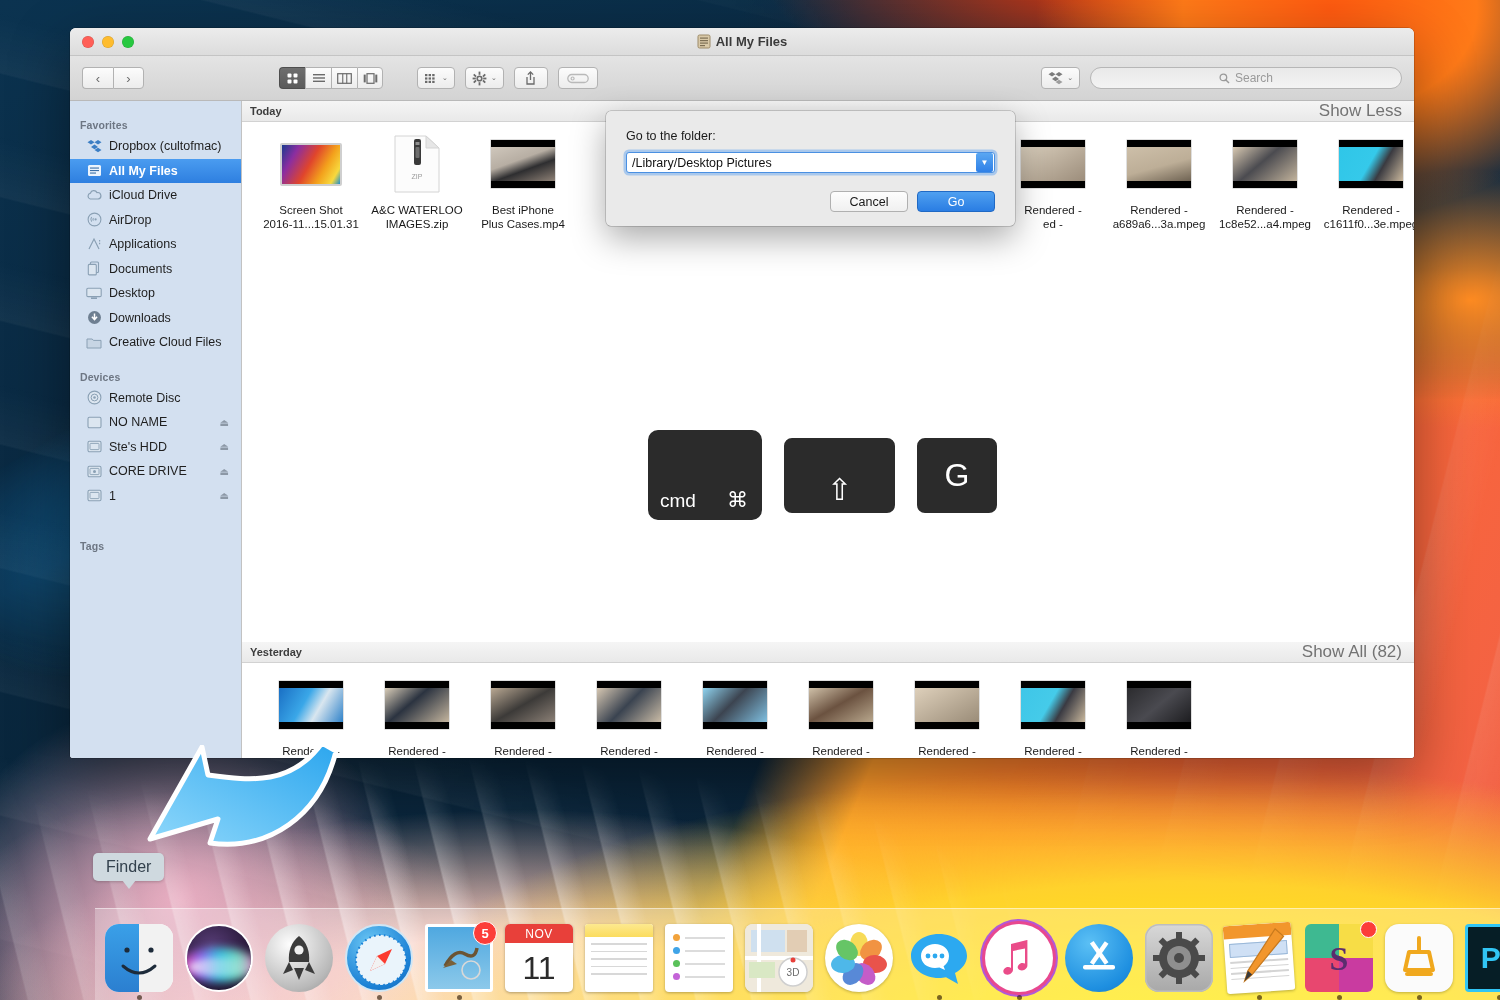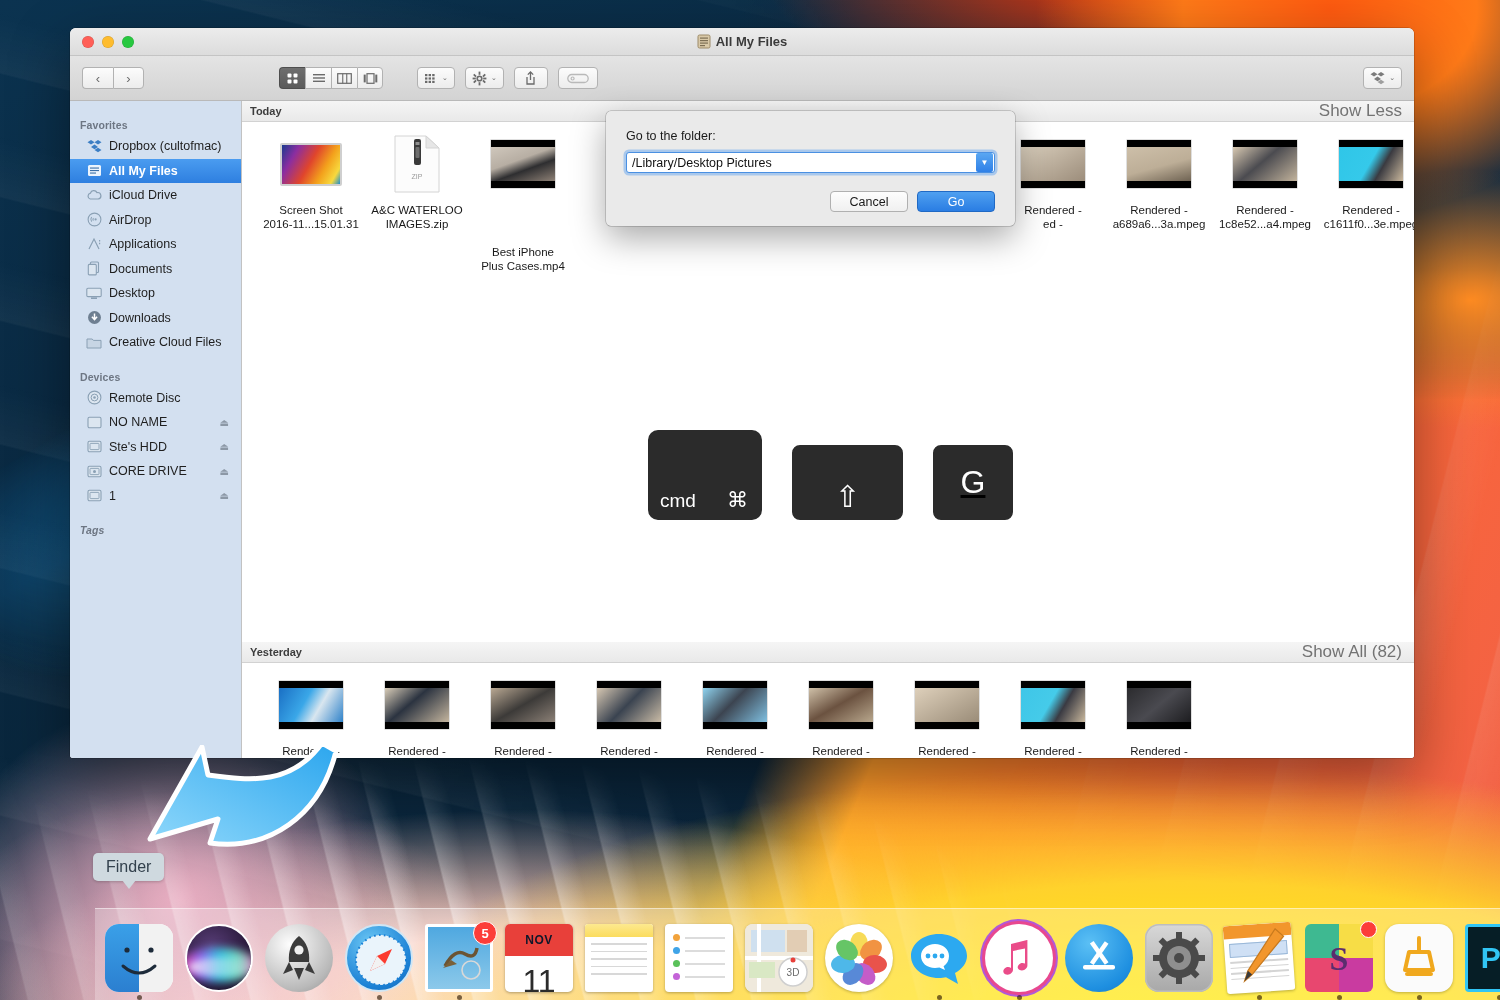--- a/index.html
+++ b/index.html
@@ -256,21 +256,21 @@
     height: 21px; min-width: 78px; padding: 0 14px;
     border-radius: 4px; font-size: 12.5px;
     display: flex; align-items: center; justify-content: center;
   }
   .dlg-btn.cancel { background: linear-gradient(to bottom,#fdfdfd,#f0f0f0); border: 1px solid #b0b0b0; color: #1a1a1a; }
   .dlg-btn.go { background: linear-gradient(to bottom,#4fa0f0,#2a7de3); border: 1px solid #2069c4; color: #fff; }
 
   
   #key-overlay {
     position: absolute; left: 576px; top: 400px;
-    display: flex; align-items: flex-end; gap: 26px; z-index: 30; text-decoration: underline;
+    display: flex; align-items: center; gap: 18px; z-index: 30;
   }
   .key {
     background: #2b2b2b; border-radius: 10px;
     border: 2px solid #fff;
     display: flex; align-items: center; justify-content: center;
     color: #fff; position: relative;
   }
   .key.cmd   { width: 118px; height: 94px; border-radius: 12px; }
   .key.shift { width: 115px; height: 79px; }
   .key.g     { width: 84px;  height: 79px; font-size: 32px; }
@@ -452,20 +452,27 @@
           <g fill="#7b7b7b">
             <path d="M4 1 L7.5 3.3 L4 5.6 L.5 3.3 Z"></path>
             <path d="M11 1 L14.5 3.3 L11 5.6 L7.5 3.3 Z"></path>
             <path d="M4 7.9 L7.5 5.6 L11 7.9 L7.5 10.2 Z"></path>
             <path d="M7.5 11 L11 8.8 L14.5 11 L11 13.2 Z" opacity=".7"></path>
           </g>
         </svg>
         <span class="chev">⌄</span>
       </div>
 
+      <div class="searchbox">
+        <svg width="11" height="11" viewBox="0 0 11 11">
+          <circle cx="4.4" cy="4.4" r="3.3" fill="none" stroke="#9a9a9a" stroke-width="1.3"></circle>
+          <line x1="6.9" y1="6.9" x2="10" y2="10" stroke="#9a9a9a" stroke-width="1.4"></line>
+        </svg>
+        <span>Search</span>
+      </div>
     </div>
 
     <div class="body-row">
 
       <div class="sidebar">
 
         <div class="sb-header">Favorites</div>
         <div class="sb-item">
           <span class="sb-icon">
             <svg width="15" height="14" viewBox="0 0 15 14">
@@ -598,21 +605,21 @@
           <span class="sb-icon">
             <svg width="15" height="13" viewBox="0 0 15 13">
               <rect x="1" y="1.3" width="13" height="10.4" rx="1.4" fill="#dce6f0" stroke="#8aa0b4" stroke-width="1.1"></rect>
               <rect x="3" y="3.4" width="9" height="6.2" rx=".8" fill="none" stroke="#8aa0b4" stroke-width=".9"></rect>
             </svg>
           </span>
           <span class="sb-label">1</span>
           <span class="eject">⏏</span>
         </div>
 
-        <div class="sb-header" style="margin-top:10px;font-style:italic;">Tags</div>
+        <div class="sb-header" style="margin-top:26px;">Tags</div>
       </div>
 
       <div class="content">
 
         <div class="group-bar">
           <span>Today</span>
           <span class="more">Show Less</span>
         </div>
 
         <div class="today-pane">
@@ -640,21 +647,21 @@
               <div class="fname" style="white-space:pre-line;">A&amp;C WATERLOO
 IMAGES.zip</div>
             </div>
 
             <div class="file-cell">
               <div class="thumb-wrap">
                 <div class="vthumb">
                     <div class="strip" style="background:linear-gradient(160deg,#cfc7bc 0%,#b7aea3 40%,#2e2e30 62%,#8e8176 100%);"></div>
                   </div>
               </div>
-              <div class="fname" style="white-space:pre-line;margin-top:42px;">Best iPhone
+              <div class="fname" style="white-space:pre-line;">Best iPhone
 Plus Cases.mp4</div>
             </div>
 
             <div class="file-cell">
               <div class="thumb-wrap">
                 <svg width="46" height="58" viewBox="0 0 46 58">
                   <path d="M1 1 H32 L45 13 V57 H1 Z" fill="#fcfcfc" stroke="#d4d4d4" stroke-width="1"></path>
                   <path d="M32 1 L45 13 H32 Z" fill="#e6e6e6" stroke="#d4d4d4" stroke-width="1"></path>
                 </svg>
               </div>
@@ -914,21 +921,21 @@
           <path d="M26 36 L18 44 L32 40 Z" fill="#7a6038"></path>
           <circle cx="46" cy="46" r="9" fill="none" stroke="#d8d8d8" stroke-width="1.6"></circle>
         </svg>
       </div>
       <div class="badge">5</div>
       <div class="dot"></div>
     </div>
 
     <div class="dock-item">
       <div class="dock-icon" style="background:#fff;border-radius:5px;overflow:hidden;box-shadow:0 1px 3px rgba(0,0,0,.3);">
-        <div style="height:32px;background:#e8403a;color:#0f172a;font-size:12px;font-weight:bold;display:flex;align-items:center;justify-content:center;letter-spacing:.5px;">NOV</div>
+        <div style="height:19px;background:#e8403a;color:#ffffff;font-size:12px;font-weight:normal;display:flex;align-items:center;justify-content:center;letter-spacing:.5px;">NOV</div>
         <div style="height:51px;display:flex;align-items:center;justify-content:center;font-size:32px;color:#2b2b2b;">11</div>
       </div>
     </div>
 
     <div class="dock-item">
       <div class="dock-icon" style="background:#fff;border-radius:3px;overflow:hidden;box-shadow:0 1px 3px rgba(0,0,0,.28);">
         <div style="height:13px;background:linear-gradient(#fde98f,#fbdc5e);"></div>
         <div style="padding:6px 6px 0;">
           <div style="height:1.5px;background:#d8d8d8;margin-bottom:6px;"></div>
           <div style="height:1.5px;background:#d8d8d8;margin-bottom:6px;"></div>

